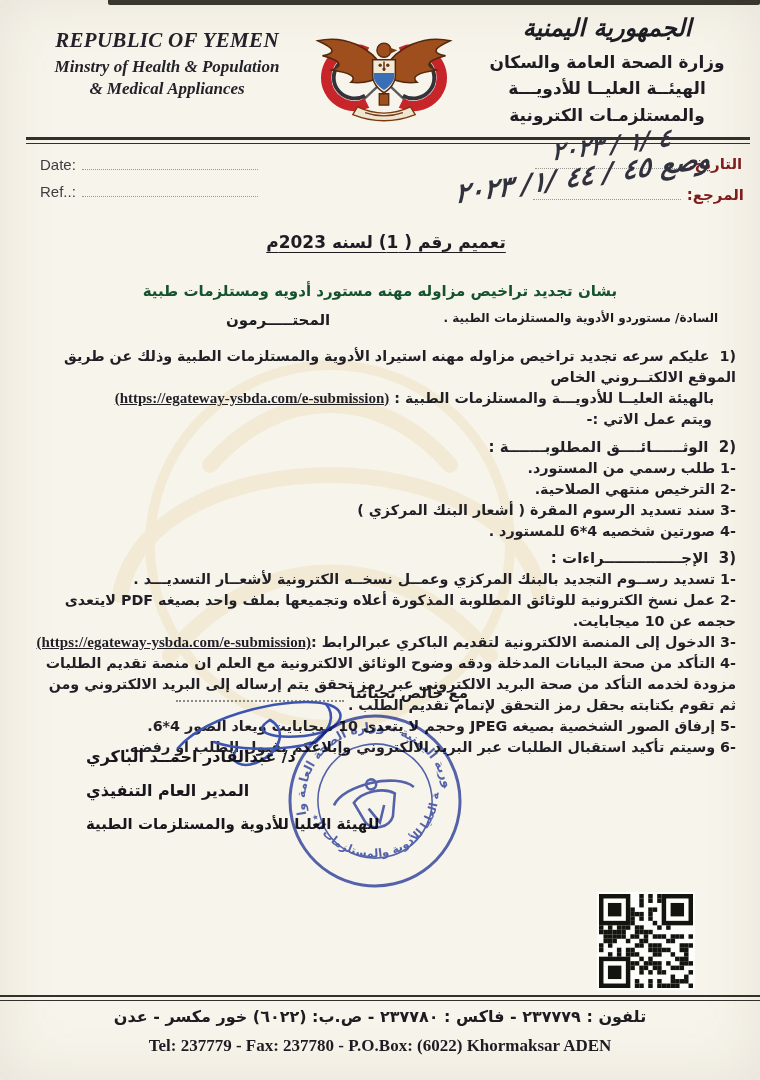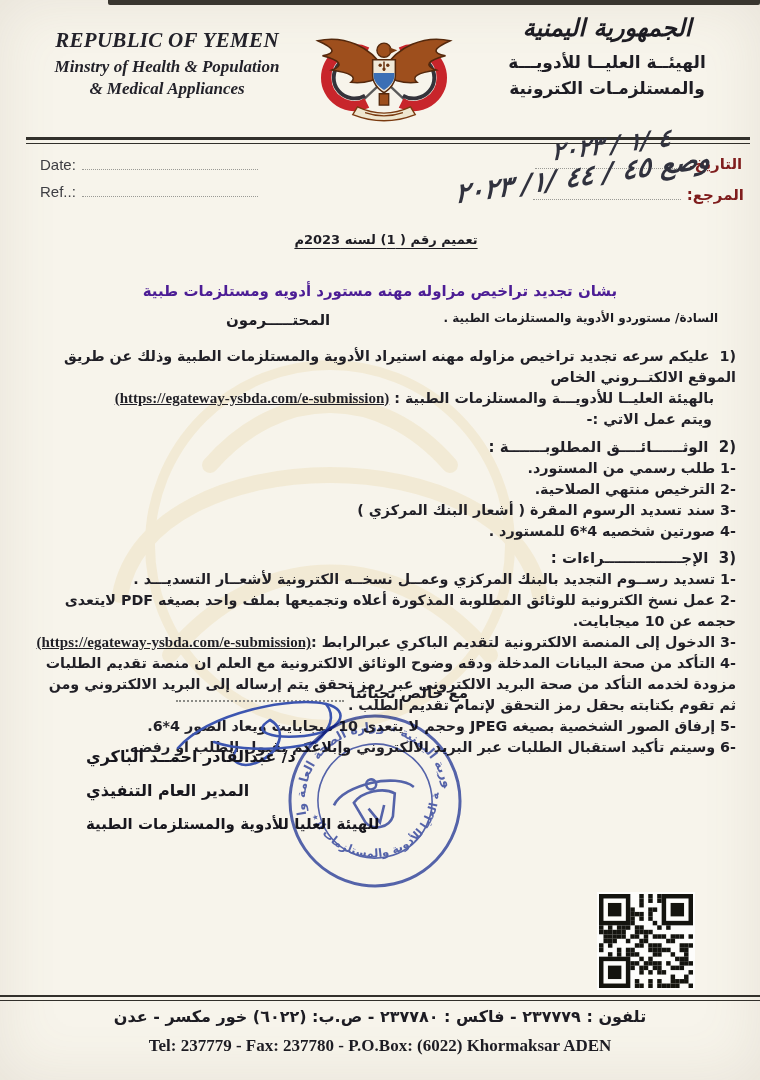--- a/index.html
+++ b/index.html
@@ -30,23 +30,23 @@
   
   .meta-left { top:151px; left:40px; font-family:"Liberation Sans", sans-serif; font-size:15px; color:#3d3d42; line-height:27px; }
   .dotline { display:inline-block; width:176px; border-bottom:1.6px dotted #9a9a95; height:13px; margin-left:6px; }
   .meta-right { top:149px; right:16px; direction:rtl; text-align:center; font-weight:700; font-size:15px; color:#7f1d1d; line-height:31px; }
   .dotline-ar { display:inline-block; width:148px; border-bottom:1.4px dotted #9a9a95; height:13px; margin-right:6px; }
 
   .hw { direction:rtl; color:#31323e; font-style:italic; font-weight:700; pointer-events:none; }
   .hw-date { top:140px; left:402px; width:270px; font-size:24px; letter-spacing:3px; transform:rotate(-7deg) skewX(-8deg); }
   .hw-ref  { top:166px; left:372px; width:340px; font-size:27px; letter-spacing:4px; transform:rotate(-8deg) skewX(-10deg); }
 
-  .title { top:232px; left:0; right:0; text-align:center; direction:rtl; font-weight:700; font-size:13px; color:#1d1c23;padding-left:12px; }
+  .title { top:232px; left:0; right:0; text-align:center; direction:rtl; font-weight:700; font-size:17px; color:#1d1c23;padding-left:12px; }
   .title span { text-decoration:underline; text-underline-offset:4px; }
-  .subject { top:282px; left:0; right:0; text-align:center; direction:rtl; font-weight:700; font-size:15px; color:#4c1d95; }
+  .subject { top:282px; left:0; right:0; text-align:center; direction:rtl; font-weight:700; font-size:15px; color:#14532d; }
   .addr { top:311px; right:42px; direction:rtl; font-weight:700; font-size:12px; color:#1d1c23; }
   .honorific { top:311px; left:226px; direction:rtl; font-weight:700; font-size:15px; color:#1d1c23; }
 
   
   .bodytext { top:346px; left:32px; right:24px; direction:rtl; text-align:right;
               font-weight:700; font-size:14.3px; line-height:21px; color:#201f26; }
   .num { direction:ltr; unicode-bidi:isolate; margin-left:5px; }
   .para-cont { padding-right:24px; }
   .indent { padding-right:22px; }
   .sec-head { margin-top:7px; font-size:15px; }
@@ -120,20 +120,21 @@
           <circle cx="80" cy="54" r="1.8" fill="#6b3410"></circle>
 
         <path d="M75,80 h10 v12 h-10 Z" fill="#9e4f1d" stroke="#54280c" stroke-width="1.4"></path>
 
         <path d="M52,94 q28,13 56,0 l5,8 q-33,13 -66,0 Z" fill="#efe6cf" stroke="#7a3a10" stroke-width="1.5"></path>
         <path d="M60,100 q20,7 40,0" fill="none" stroke="#7a3a10" stroke-width="1.3"></path>
       </svg>
     </div>
     <div class="h-ar">
       <div class="h-ar-1">الجمهورية اليمنية</div>
+      <div class="h-ar-2">وزارة الصحة العامة والسكان</div>
       <div class="h-ar-2">الهيئــة العليــا للأدويـــة</div>
       <div class="h-ar-2">والمستلزمـات الكترونية</div>
     </div>
   </div>
 
   <div class="abs rule-top"></div>
 
   <div class="abs meta-left">
     <div><span>Date:</span><span class="dotline"></span></div>
     <div><span>Ref..:</span><span class="dotline"></span></div>

